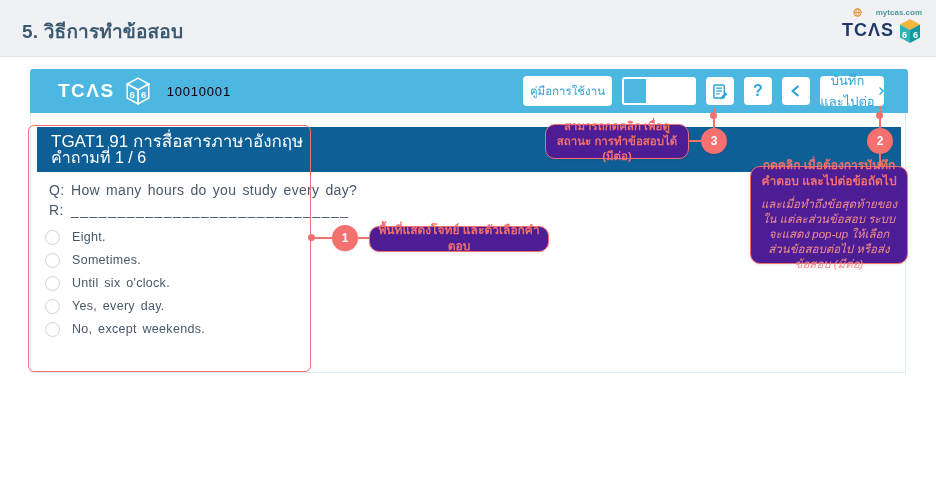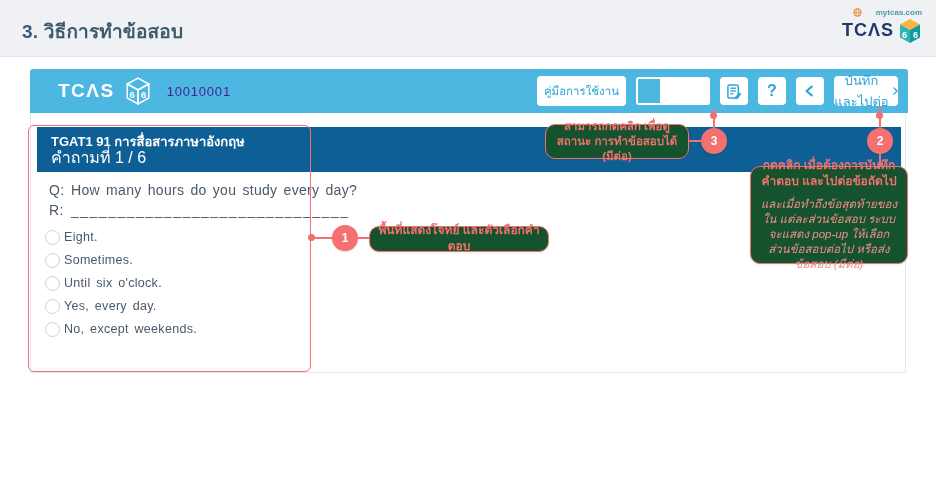--- a/index.html
+++ b/index.html
@@ -20,71 +20,71 @@
   .brand-row2 { display:flex; align-items:flex-start; gap:4px; margin-top:1px; }
   .brand-tcas { font-size:18px; font-weight:bold; color:#21386b; letter-spacing:1px; line-height:24px; }
 
   
   .window { position:absolute; left:30px; top:70px; width:876px; height:303px;
             background:#ffffff; border:1px solid #dcebf4; border-top:none; }
   .appbar { position:absolute; left:-1px; top:-1px; width:878px; height:44px;
             background:#4cb8e2; border-radius:3px 3px 0 0; }
   .appbar-left { position:absolute; left:28px; top:0; height:44px; display:flex; align-items:center; gap:10px; }
   .appbar-tcas { color:#fff; font-size:19px; font-weight:bold; letter-spacing:1.5px; }
-  .appbar-id { color:#4c1d95; font-size:13px; letter-spacing:.8px; margin-left:6px; }
-  .appbar-right { position:absolute; right:10px; top:0; height:44px; display:flex; align-items:center; gap:10px; }
+  .appbar-id { color:#000000; font-size:13px; letter-spacing:.8px; margin-left:6px; }
+  .appbar-right { position:absolute; right:24px; top:0; height:44px; display:flex; align-items:center; gap:10px; }
 
   .btn-white { background:#fff; border:none; border-radius:4px; color:#2da5d8;
                font-family:"Liberation Sans",sans-serif; font-size:11.5px; cursor:pointer;
                display:flex; align-items:center; justify-content:center; }
   .btn-manual { width:89px; height:30px; }
   .btn-square { width:28px; height:28px; font-size:16px; font-weight:bold; }
   .btn-save { width:64px; height:30px; gap:4px; font-size:13px; }
 
   .progress { width:74px; height:28px; border:2px solid #fff; border-radius:3px;
               display:flex; }
   .progress .cell { flex:1; }
   .progress .cell + .cell { border-left:2px solid #fff; }
   .progress .cell.filled { background:#fff; }
 
   
   .exam-header { position:absolute; left:6px; top:57px; width:864px; height:45px;
                  background:#0f5f97; color:#fff; padding:6px 0 0 14px; }
-  .exam-subject { font-size:13px; font-weight:bold; line-height:17px; }
+  .exam-subject { font-size:17px; font-weight:normal; line-height:17px; }
   .exam-qno { font-size:16px; line-height:16px; }
 
   
   .qrow { position:absolute; left:18px; font-size:14px; color:#49596a; letter-spacing:.3px;
           word-spacing:2px; white-space:nowrap; }
   .qrow .prefix { display:inline-block; width:22px; }
-  .opt { position:absolute; left:14px; height:20px; display:flex; align-items:center; gap:4px; cursor:pointer; }
+  .opt { position:absolute; left:14px; height:20px; display:flex; align-items:center; gap:12px; cursor:pointer; }
   .radio { width:15px; height:15px; border-radius:50%; border:1.5px solid #ccd4da; background:#fff; flex:0 0 auto; }
   .opt-label { font-size:12.5px; color:#49596a; letter-spacing:.3px; word-spacing:2px; }
 
   
   .ann { position:absolute; z-index:10; }
   .ann-box { border:1.5px solid #f2706e; border-radius:6px; background:transparent; }
   .ann-line { background:#f2706e; }
   .ann-dot { width:7px; height:7px; border-radius:50%; background:#f2706e; }
   .ann-circle { width:26px; height:26px; border-radius:50%; background:#f4716f; color:#fff;
                 font-size:12px; font-weight:bold; display:flex; align-items:center; justify-content:center;
                 box-shadow:0 1px 2px rgba(0,0,0,.15); }
-  .ann-label { border:1.5px solid #f2706e; border-radius:10px; background:#14532d; color:#f2706e;
+  .ann-label { border:1.5px solid #f2706e; border-radius:10px; background:#4c1d95; color:#f2706e;
                display:flex; flex-direction:column; align-items:center; justify-content:center;
                text-align:center; box-shadow:0 1px 3px rgba(0,0,0,.08); }
   .ann-label .bold { font-size:12px; font-weight:bold; line-height:1.3; }
   .ann-label .italic { font-size:11.5px; font-style:italic; line-height:1.3; margin-top:8px; color:#f28d8b; }
 </style>
 </head>
 <body>
 
 <div class="page">
 
   <div class="topband"></div>
-  <div class="page-title">3. วิธีการทำข้อสอบ</div>
+  <div class="page-title">5. วิธีการทำข้อสอบ</div>
 
   <div class="brand">
     <div class="brand-row1">
       <svg width="9" height="9" viewBox="0 0 10 10">
         <circle cx="5" cy="5" r="4" fill="none" stroke="#e8913a" stroke-width="1.2"></circle>
         <ellipse cx="5" cy="5" rx="1.8" ry="4" fill="none" stroke="#e8913a" stroke-width="1"></ellipse>
         <line x1="1" y1="5" x2="9" y2="5" stroke="#e8913a" stroke-width="1"></line>
       </svg>
       <span>mytcas.com</span>
     </div>

